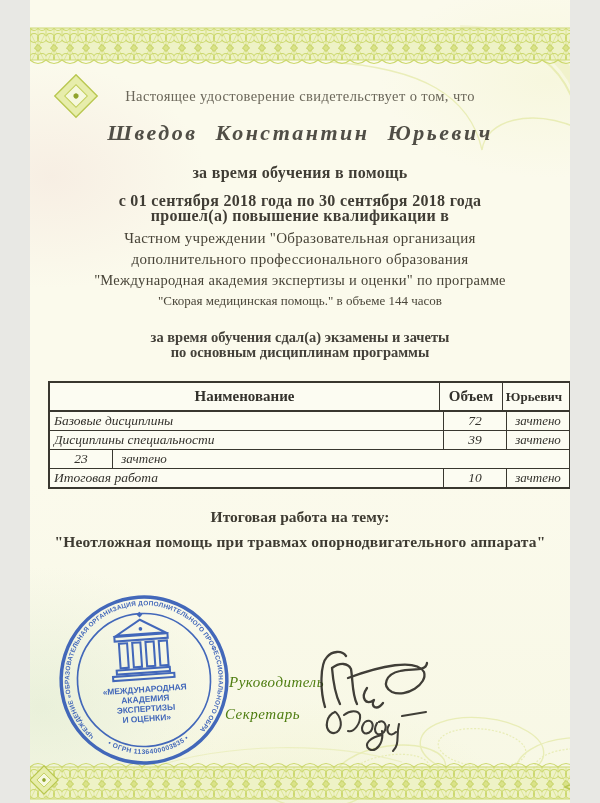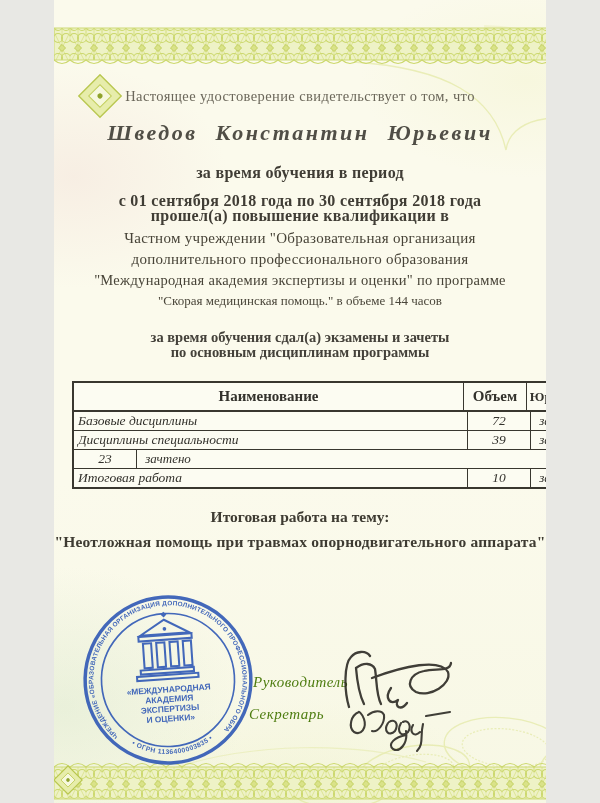--- a/index.html
+++ b/index.html
@@ -1,16 +1,16 @@
 <!DOCTYPE html>
 <html><head>
 <meta charset="utf-8">
 <style>
   html,body{margin:0;padding:0;background:#e8e8e4;}
-  .page{position:relative;width:492px;height:803px;margin:0 auto;overflow:hidden;
+  .page{position:relative;width:540px;height:803px;margin:0 auto;overflow:hidden;
         background:#fbfaec;font-family:"Liberation Serif",serif;color:#3c3a33;}
   .page::before{content:"";position:absolute;inset:0;pointer-events:none;
     background:
       radial-gradient(220px 160px at 4% 22%, rgba(233,196,196,.22), transparent 70%),
       radial-gradient(260px 200px at 2% 88%, rgba(200,222,190,.30), transparent 70%),
       radial-gradient(300px 160px at 50% 101%, rgba(228,233,170,.25), transparent 70%),
       radial-gradient(240px 140px at 96% 10%, rgba(238,240,190,.30), transparent 70%),
       linear-gradient(180deg, rgba(250,250,238,.0) 60%, rgba(243,245,220,.5) 100%);}
   .txt{position:absolute;left:0;width:100%;text-align:center;}
   .intro{top:88px;font-size:14.5px;color:#6b675a;letter-spacing:.4px;}
@@ -117,21 +117,21 @@
     </g>
     <g transform="translate(560,787)">
       <path d="M0,-25 C6,-9 9,-6 25,0 C9,6 6,9 0,25 C-6,9 -9,6 -25,0 C-9,-6 -6,-9 0,-25 Z" style="fill:#e5eba5" stroke="#b9c750" stroke-width="1.4"></path>
       <path d="M-13,-13 L13,13 M13,-13 L-13,13" stroke="#c3cf5e" stroke-width="1"></path>
       <rect x="-4" y="-4" width="8" height="8" transform="rotate(45)" fill="#f6f8de" stroke="#b9c750" stroke-width=".8"></rect>
     </g>
   </svg>
 
   <div class="txt intro">Настоящее удостоверение свидетельствует о том, что</div>
   <div class="txt name">Шведов Константин Юрьевич</div>
-  <div class="txt b16 l1">за время обучения в период</div>
+  <div class="txt b16 l1">за время обучения в помощь</div>
   <div class="txt b16 l2">с 01 сентября 2018 года по 30 сентября 2018 года</div>
   <div class="txt b16 l3">прошел(а) повышение квалификации в</div>
   <div class="txt org org1">Частном учреждении "Образовательная организация</div>
   <div class="txt org org2">дополнительного профессионального образования</div>
   <div class="txt org org3">"Международная академия экспертизы и оценки" по программе</div>
   <div class="txt program">"Скорая медицинская помощь." в объеме 144 часов</div>
   <div class="txt exams ex1">за время обучения сдал(а) экзамены и зачеты</div>
   <div class="txt exams ex2">по основным дисциплинам программы</div>
 
   <div class="cert-table">

